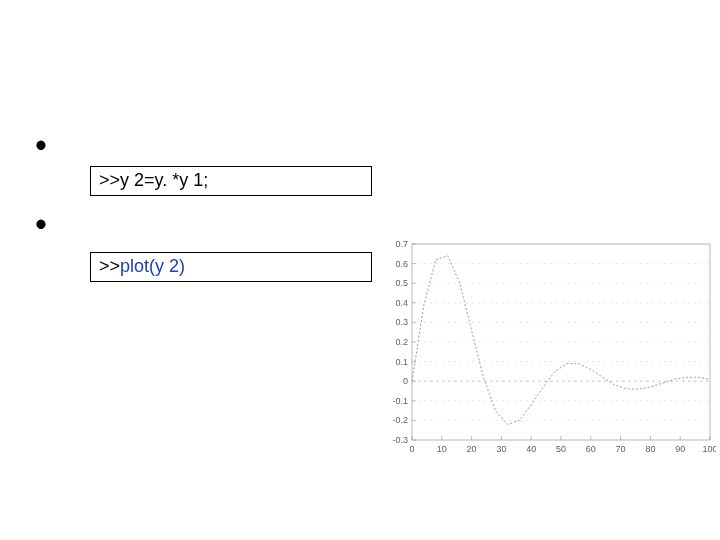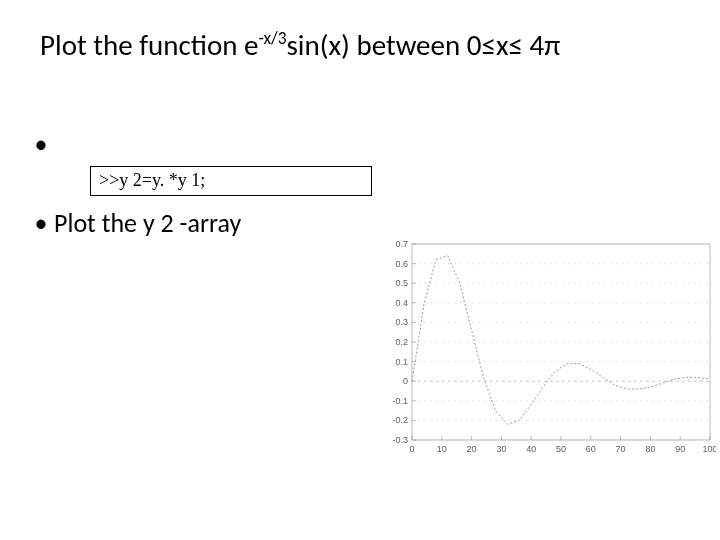--- a/index.html
+++ b/index.html
@@ -47,58 +47,57 @@
   }
   .bullet .txt { line-height: 1.25; }
   .bullet2 { margin-top: 46px; }
   .codebox {
     position: absolute;
     left: 90px;
     border: 1px solid #000;
     background: #fff;
     font-size: 18px;
     padding: 3px 20px 4px 8px;
-    font-family: Liberation Serif, serif;
+    font-family: Liberation Sans, sans-serif;
     box-sizing: border-box;
   }
   .codebox1 { top: 166px; width: 282px; }
   .codebox2 { top: 252px; width: 282px; }
   .codebox .prompt { color: #000; }
   .codebox2 .cmd { color: #1a3db8; }
   .chart {
     position: absolute;
     top: 238px;
     left: 376px;
     width: 340px;
     height: 220px;
   }
 </style>
 </head>
 <body>
 
 <div class="slide">
 
-  <div class="title">
-    <span>Plot the function e</span><span class="sup">-x/3</span><span>sin(x) between 0</span><span>≤</span><span>x</span><span>≤</span><span> 4π</span>
-  </div>
 
   <div class="bullets">
     <div class="bullet">
       <div class="dot">•</div>
     </div>
     <div class="bullet bullet2">
       <div class="dot">•</div>
-      <div class="txt">Plot the y 2 -array</div>
     </div>
   </div>
 
   <div class="codebox codebox1">
     <span class="prompt">&gt;&gt;y 2=y. *y 1;</span>
   </div>
 
+  <div class="codebox codebox2">
+    <span class="prompt">&gt;&gt;</span><span class="cmd">plot(y 2)</span>
+  </div>
 
   <div class="chart">
     <svg id="chart-svg" width="340" height="220">
         <rect x="36" y="6" width="298" height="196" fill="none" stroke="#888" stroke-width="0.6"></rect>
         <line x1="36" y1="202" x2="40" y2="202" stroke="#888" stroke-width="0.6"></line>
         <line x1="36" y1="202" x2="334" y2="202" stroke="#ccc" stroke-width="0.5" stroke-dasharray="2 4"></line>
         <text x="32" y="205" text-anchor="end" font-size="9" fill="#606060" font-family="Arial">-0.3</text>
         <line x1="36" y1="182.4" x2="40" y2="182.4" stroke="#888" stroke-width="0.6"></line>
         <line x1="36" y1="182.4" x2="334" y2="182.4" stroke="#ccc" stroke-width="0.5" stroke-dasharray="2 4"></line>
         <text x="32" y="185.4" text-anchor="end" font-size="9" fill="#606060" font-family="Arial">-0.2</text>

